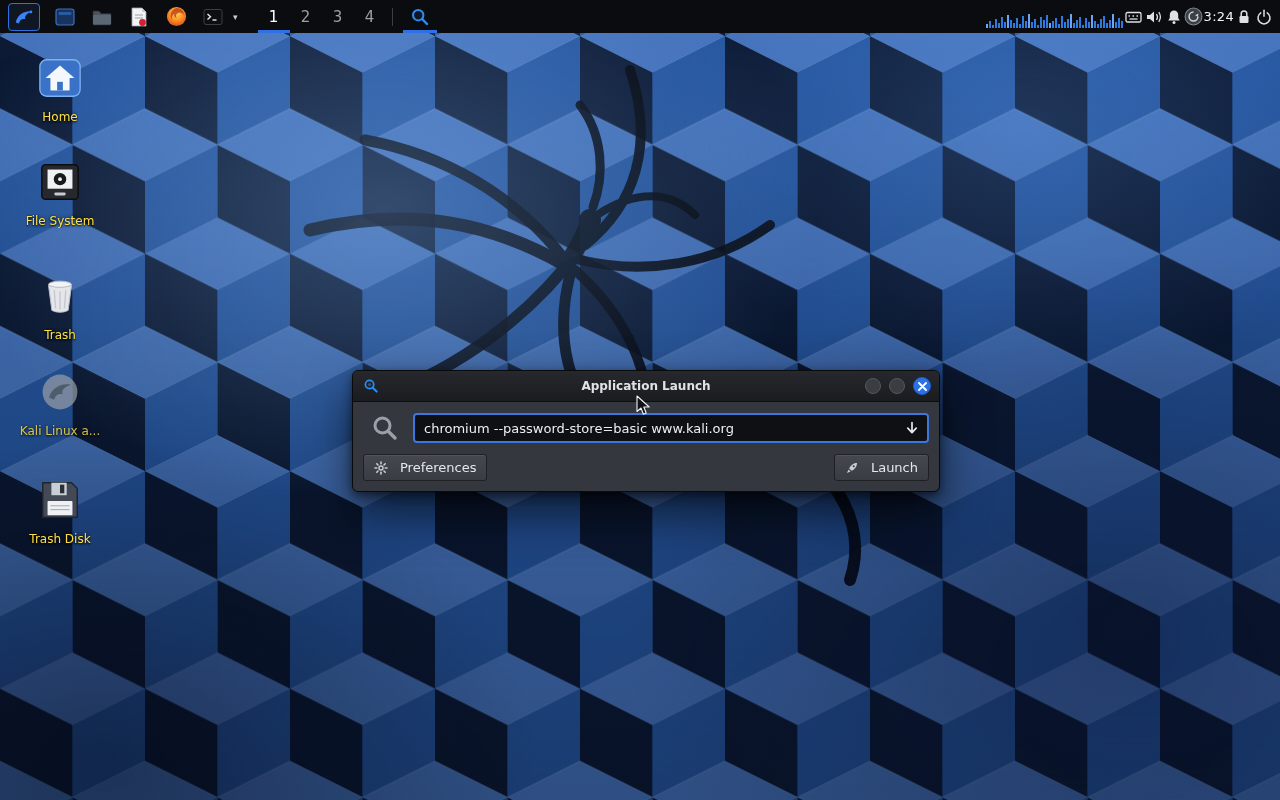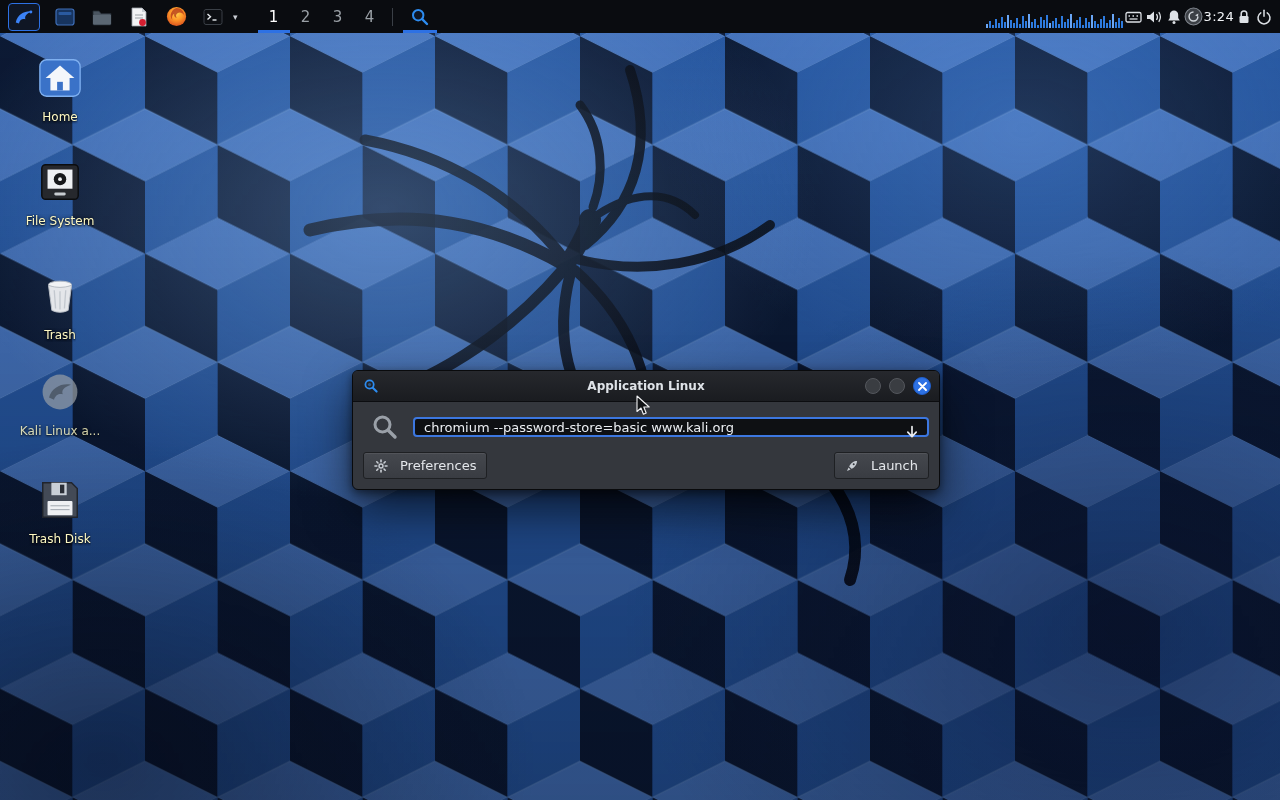--- a/index.html
+++ b/index.html
@@ -33,41 +33,41 @@
     box-sizing:border-box;border-bottom:3px solid #2d71e4;padding-top:3px;}
   .tray{display:flex;align-items:center;margin-left:auto;gap:0;}
   .tray .ticon{display:flex;align-items:center;justify-content:center;width:20px;height:22px;}
   .clock{color:#f2f4f7;font-size:13px;letter-spacing:.3px;}
   #cpu-graph{display:block;}
 
   
   .desk-icons{position:absolute;left:10px;top:52px;width:100px;z-index:2;}
   .dicon{position:absolute;left:0;width:100px;display:flex;flex-direction:column;align-items:center;}
   .dicon .glyph{width:48px;height:48px;display:flex;align-items:center;justify-content:center;}
-  .dicon .lbl{margin-top:8px;color:#fef9c3;font-size:12px;text-align:center;max-width:100px;
+  .dicon .lbl{margin-top:8px;color:#fde047;font-size:12px;text-align:center;max-width:100px;
     white-space:nowrap;overflow:hidden;text-overflow:ellipsis;
     text-shadow:0 1px 2px rgba(0,0,0,.95),0 0 4px rgba(0,0,0,.7);}
 
   
   .dialog{position:absolute;left:352px;top:370px;width:586px;z-index:10;border-radius:6px;
     border:1px solid #090a0c;background:#34373d;
     box-shadow:0 20px 46px rgba(0,0,0,.62),0 3px 10px rgba(0,0,0,.5);}
   .titlebar{position:relative;height:30px;border-radius:5px 5px 0 0;
     background:linear-gradient(180deg,#26282d,#1a1c20);border-bottom:1px solid #0c0d10;}
   .titlebar .ticon-l{position:absolute;left:10px;top:7px;}
   .titlebar .title{position:absolute;left:0;right:0;top:0;height:30px;line-height:30px;
     text-align:center;color:#dfe3e8;font-size:12px;font-weight:bold;}
   .winbtns{position:absolute;right:8px;top:6px;display:flex;align-items:center;gap:8px;}
   .wbtn{width:16px;height:16px;border-radius:50%;background:#3a3d42;border:1px solid #54575d;box-sizing:border-box;}
   .wbtn.close{width:18px;height:18px;background:#2d71e4;border:1px solid #1f5ecb;
     display:flex;align-items:center;justify-content:center;}
   .dlg-body{padding:11px 10px 10px 10px;}
   .search-row{display:flex;align-items:center;}
   .big-search{margin:0 14px 0 8px;flex:0 0 auto;display:flex;}
-  .input-wrap{position:relative;flex:1;height:20px;background:#0e1013;border:2px solid #3c77e0;
+  .input-wrap{position:relative;flex:1;height:30px;background:#0e1013;border:2px solid #3c77e0;
     border-radius:4px;box-sizing:border-box;display:flex;align-items:center;}
   .input-wrap input{flex:1;background:transparent;border:none;outline:none;color:#eceff3;
     font-size:13px;padding:0 28px 0 9px;font-family:"DejaVu Sans","Liberation Sans",sans-serif;}
   .drop-arrow{position:absolute;right:7px;top:5px;}
   .btn-row{display:flex;justify-content:space-between;margin-top:11px;}
   .dlg-btn{height:27px;display:flex;align-items:center;gap:12px;padding:0 10px;border-radius:3px;
     background:linear-gradient(180deg,#45484e,#393c42);border:1px solid #1e2023;
     box-shadow:inset 0 1px 0 rgba(255,255,255,.07);color:#e4e7eb;font-size:13px;
     font-family:"DejaVu Sans","Liberation Sans",sans-serif;cursor:default;}
 
@@ -360,21 +360,21 @@
 
   <div class="dialog">
     <div class="titlebar">
       <span class="ticon-l">
         <svg width="16" height="16" viewBox="0 0 20 20">
           <circle cx="8.2" cy="8.2" r="5.2" fill="none" stroke="#2d8cf0" stroke-width="2.2"></circle>
           <line x1="12.2" y1="12.2" x2="17" y2="17" stroke="#2d8cf0" stroke-width="2.6" stroke-linecap="round"></line>
           <circle cx="8.2" cy="8.2" r="2" fill="#2d8cf0" opacity=".5"></circle>
         </svg>
       </span>
-      <div class="title">Application Linux</div>
+      <div class="title">Application Launch</div>
       <div class="winbtns">
         <span class="wbtn"></span>
         <span class="wbtn"></span>
         <span class="wbtn close">
           <svg width="9" height="9" viewBox="0 0 9 9">
             <path d="M1,1 L8,8 M8,1 L1,8" stroke="#fff" stroke-width="1.8" stroke-linecap="round"></path>
           </svg>
         </span>
       </div>
     </div>

